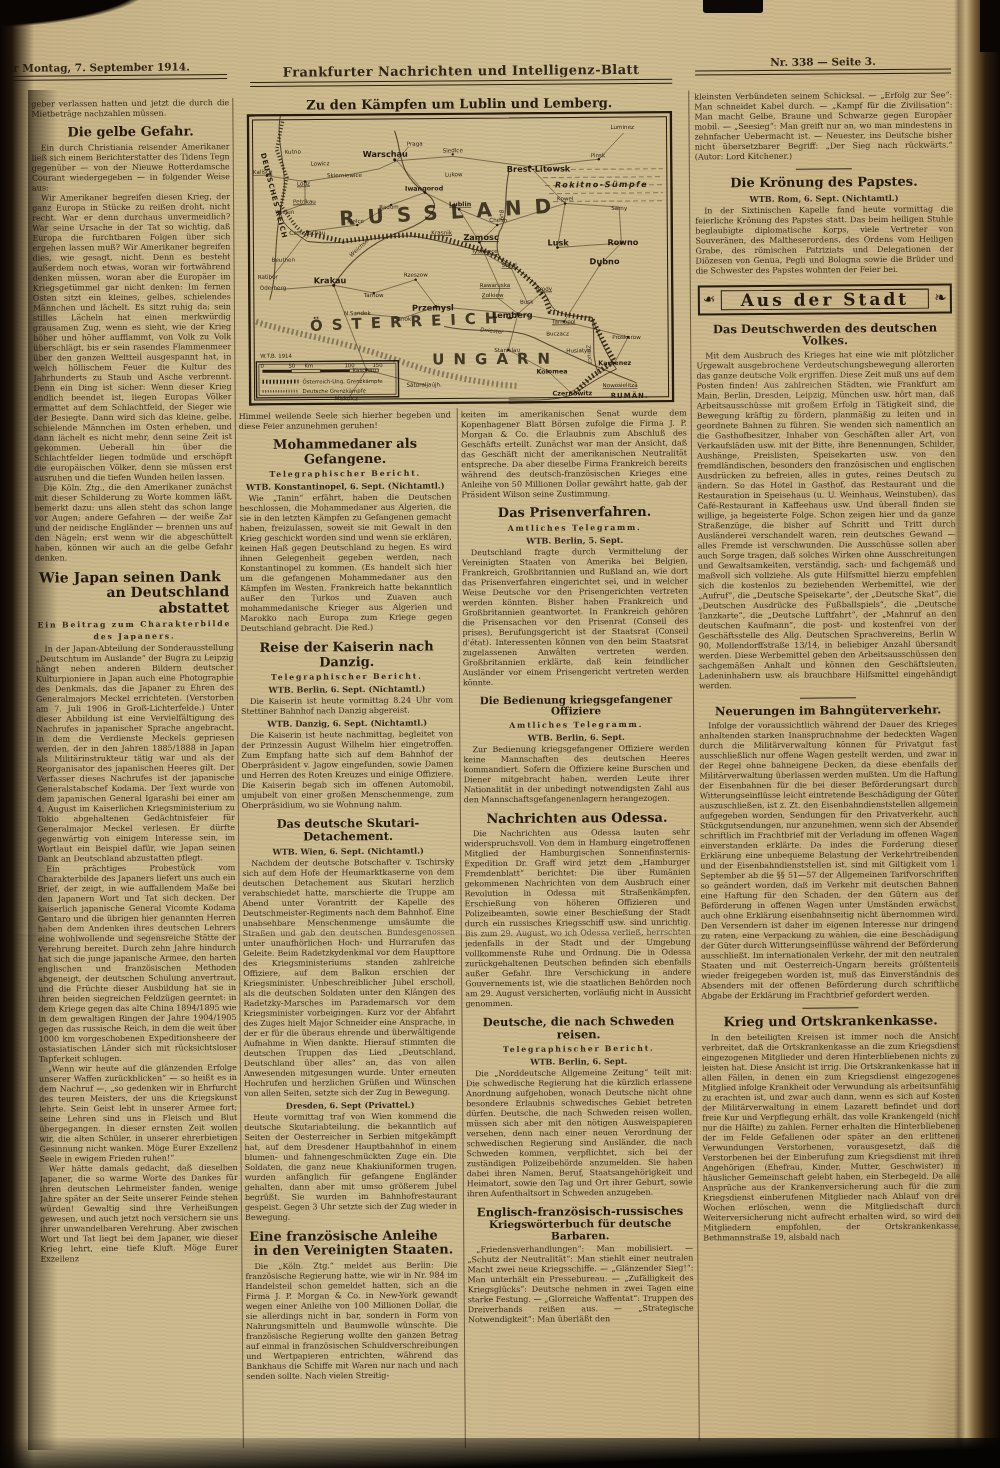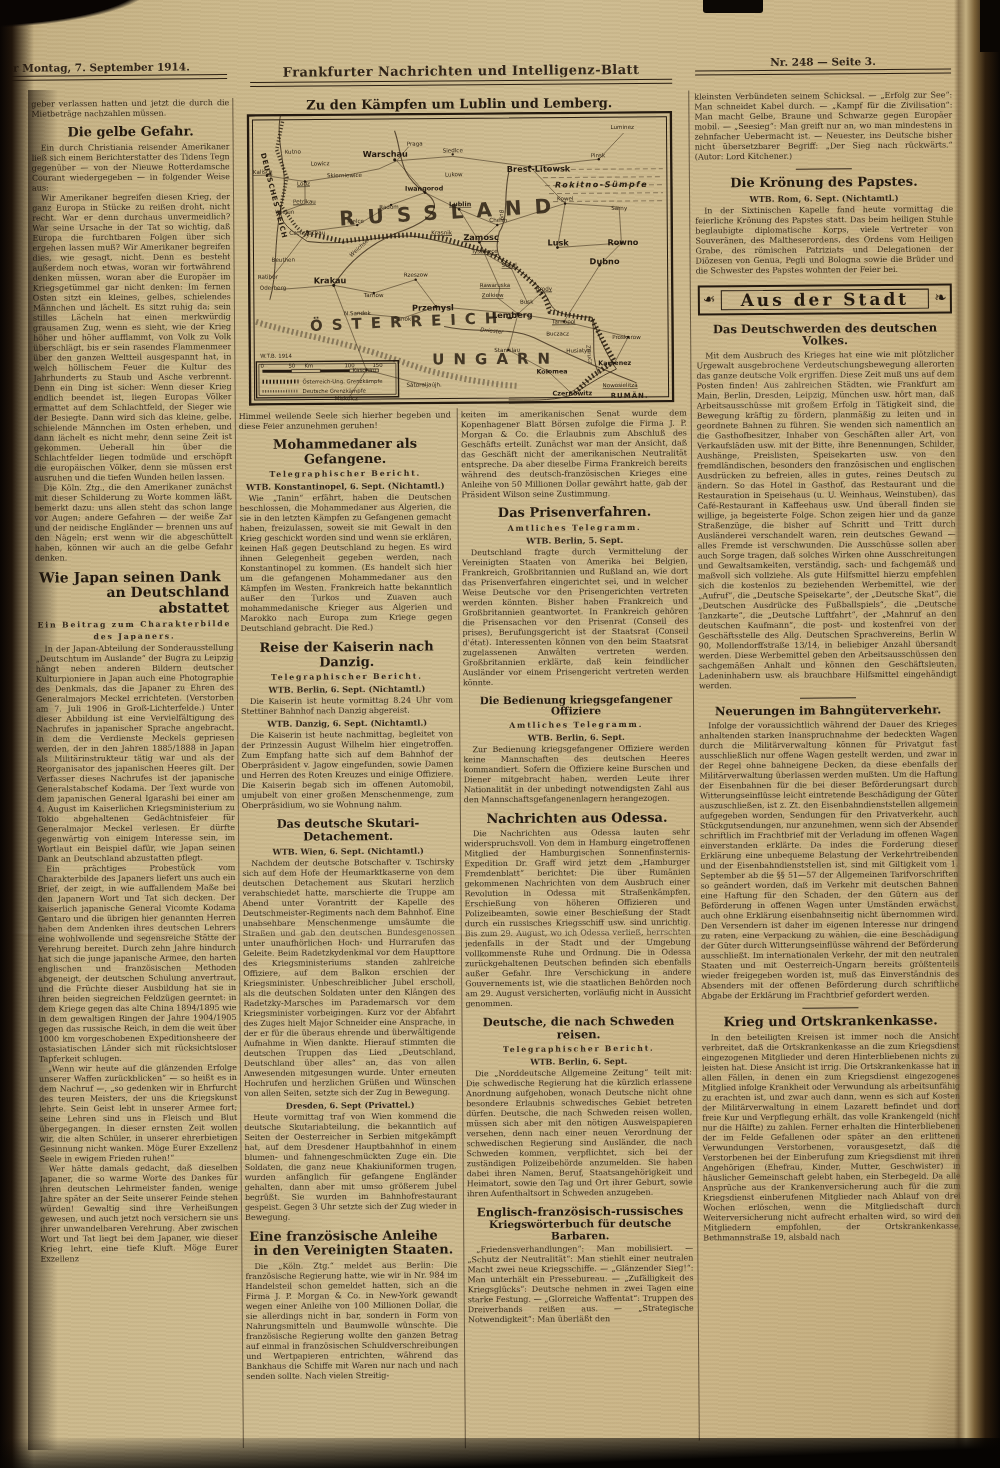--- a/index.html
+++ b/index.html
@@ -100,21 +100,21 @@
   <div class="dateline">
     <span>ber</span>
     <span>Montag, 7. September 1914.</span>
     <div class="drule hdr-rule"></div>
   </div>
   <div class="masthead">
     <span>Frankfurter Nachrichten und Intelligenz-Blatt</span>
     <div class="drule hdr-rule"></div>
   </div>
   <div class="pageno">
-    <span>Nr. 248 — Seite 3.</span>
+    <span>Nr. 338 — Seite 3.</span>
     <div class="drule hdr-rule"></div>
   </div>
 
   <div class="map-title">Zu den Kämpfen um Lublin und Lemberg.</div>
   <div class="map-wrap">
    <svg width="426" height="292" viewBox="0 0 426 292">
     <rect x="1.5" y="1.5" width="423" height="289" fill="none" stroke="#241a10" stroke-width="2.4"></rect>
     <rect x="6" y="6" width="414" height="280" fill="none" stroke="#241a10" stroke-width="1"></rect>
 
     <g class="swl">

